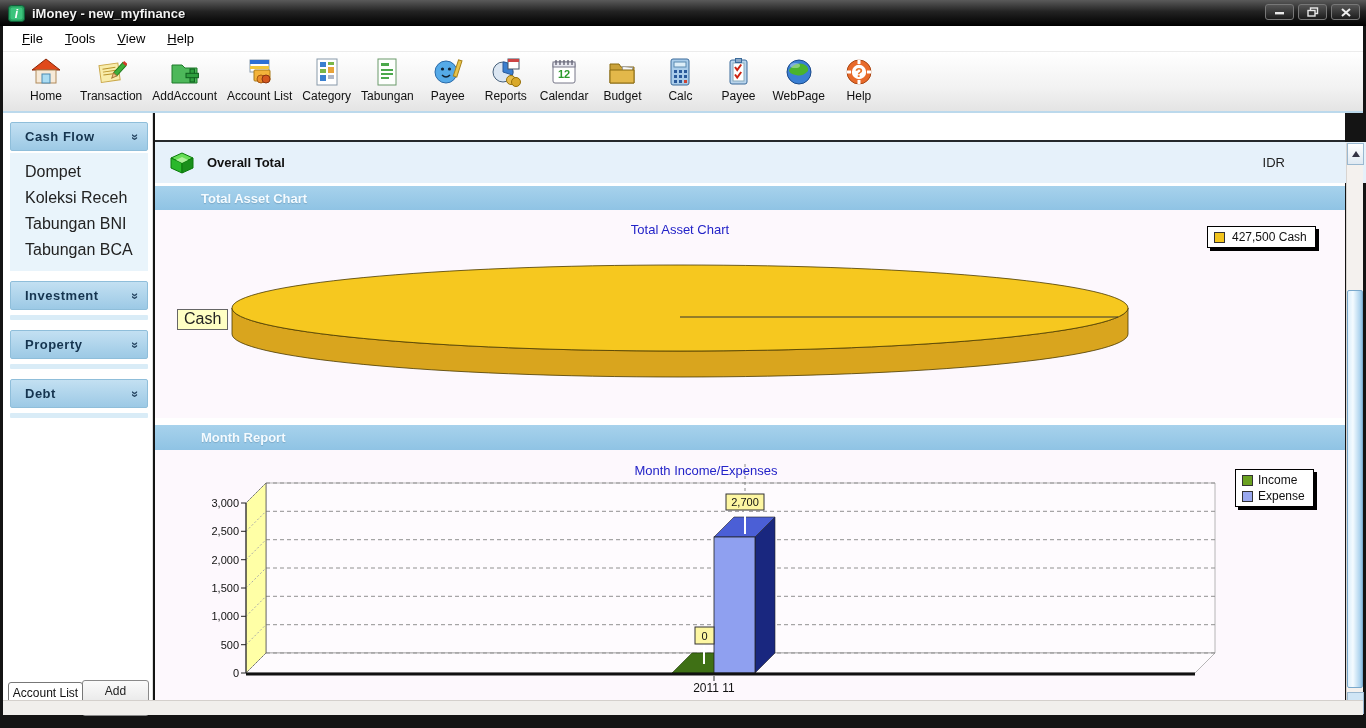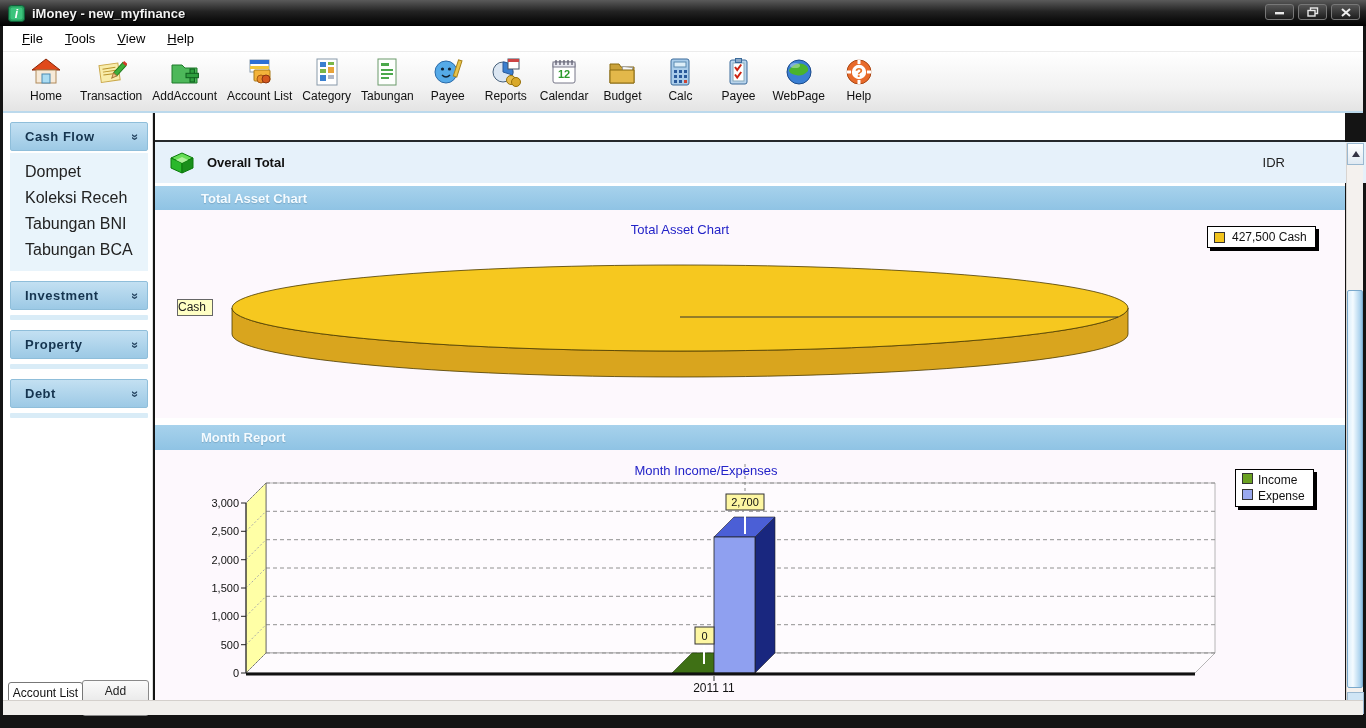--- a/index.html
+++ b/index.html
@@ -70,28 +70,28 @@
   #chart1{top:97px;height:208px;}
   #chart2{top:337px;height:250px;}
   .chart-title{position:absolute;top:12px;left:0;text-align:center;
     font-size:13px;color:#2323c8;}
   #chart1 .chart-title{width:1050px;}
   #chart2 .chart-title{top:13px;width:1102px;}
   .legend-box{position:absolute;background:#fff;border:1px solid #000;box-shadow:3px 3px 0 #000;
     padding:3px 8px 3px 6px;display:flex;flex-direction:column;gap:2px;}
   #legend-pie{left:1052px;top:16px;flex-direction:row;align-items:center;gap:7px;}
   #legend-bar{left:1080px;top:19px;}
-  .legend-row{display:flex;align-items:flex-start;gap:5px;}
+  .legend-row{display:flex;align-items:center;gap:5px;}
   .swatch{width:11px;height:11px;border:1px solid #333;display:inline-block;}
   .sw-cash{background:#f2c41d;}
   .sw-income{background:#6aa121;}
   .sw-expense{background:#99a8ee;}
   .legend-text{font-size:12px;color:#111;white-space:nowrap;}
-  #cash-label{position:absolute;left:22px;top:89px;background:#ffffc4;border:1px solid #666;
-    font-size:12px;color:#222;padding:0 6px 1px 0;}
+  #cash-label{position:absolute;left:22px;top:99px;background:#ffffc4;border:1px solid #666;
+    font-size:16px;color:#222;padding:0 6px 1px 6px;}
   .chart-area svg{position:absolute;left:0;top:0;}
   text{font-family:"Liberation Sans",sans-serif;}
 
   
   #vscroll{position:absolute;left:1346px;top:143px;width:17px;height:571px;background:#f4f1ee;
     border-left:1px solid #d8d4d0;}
   .scroll-btn{position:absolute;left:0;width:17px;height:22px;border:1px solid #9ab8d0;
     display:flex;align-items:center;justify-content:center;cursor:pointer;}
   #scroll-up{top:0;background:linear-gradient(#ffffff,#dfe9f2);}
   #scroll-down{bottom:0;background:#cfe5f5;}

